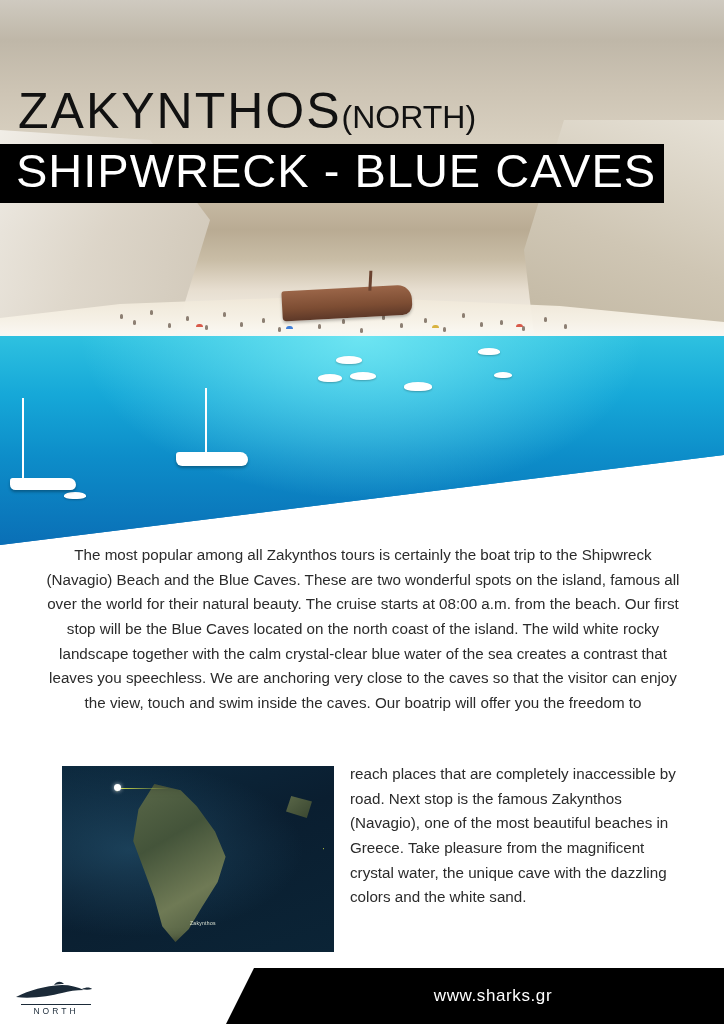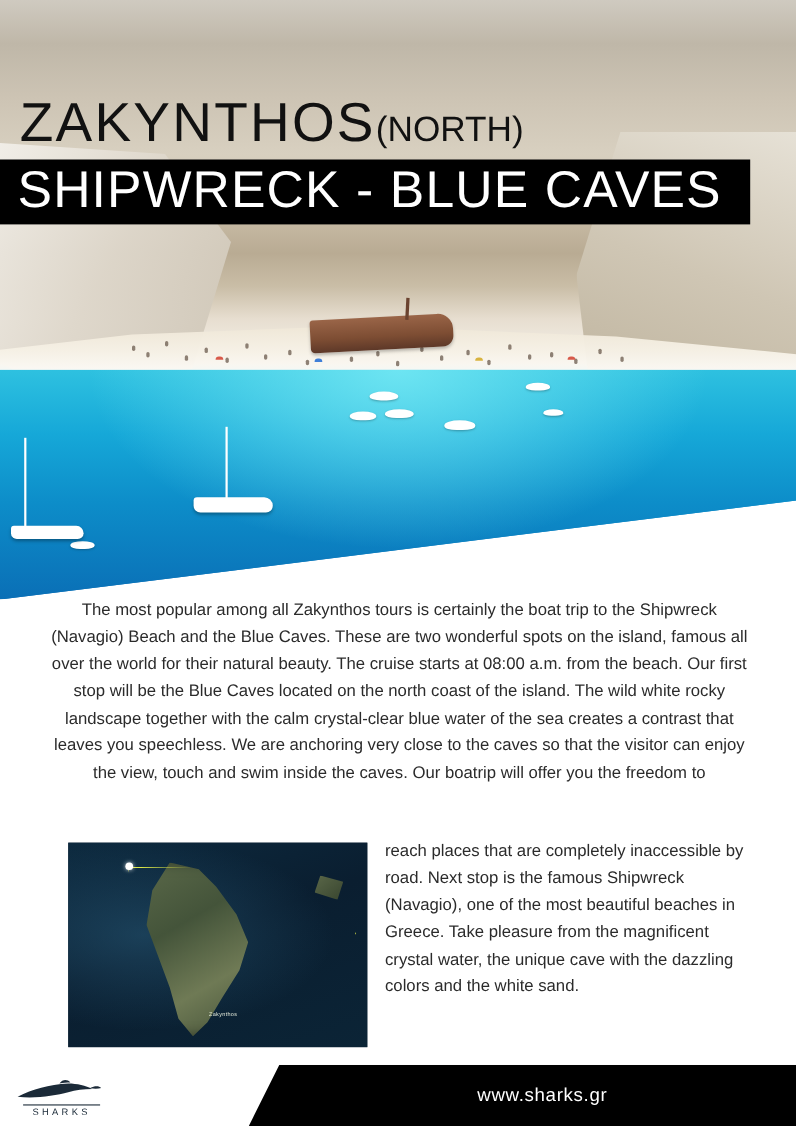--- a/index.html
+++ b/index.html
@@ -45,21 +45,21 @@
     letter-spacing: 2px;
   }
   .title-line1 .sub {
     font-size: 32px;
     letter-spacing: 0px;
   }
   .title-bar {
     margin-top: 8px;
     background: #000000;
     display: inline-block;
-    padding: 2px 26px 6px 16px;
+    padding: 2px 8px 6px 16px;
     max-width: 706px;
   }
   .title-line2 {
     color: #ffffff;
     font-size: 47px;
     letter-spacing: 1px;
     line-height: 1.08;
     white-space: nowrap;
     font-weight: 400;
   }
@@ -368,32 +368,32 @@
 
   <div class="text-wrap-block">
     <div class="map-float">
       <div class="map-sea"></div>
       <div class="map-island"></div>
       <div class="map-islet"></div>
       <div class="map-route"></div>
       <div class="map-marker"></div>
       <div class="map-label">Zakynthos</div>
     </div>
-    <div class="wrap-text">reach places that are completely inaccessible by road. Next stop is the famous Shipwreck (Navagio), one of the most beautiful beaches in Greece. Take pleasure from the magnificent crystal water, the unique cave with the dazzling colors and the white sand.</div>
+    <div class="wrap-text">reach places that are completely inaccessible by road. Next stop is the famous Zakynthos (Navagio), one of the most beautiful beaches in Greece. Take pleasure from the magnificent crystal water, the unique cave with the dazzling colors and the white sand.</div>
   </div>
 
   <div class="footer">
     <div class="footer-left"></div>
     <div class="footer-right">
       <span class="footer-url">www.sharks.gr</span>
     </div>
     <div class="logo">
       <svg class="logo-mark" viewBox="0 0 78 22">
         <path d="M2 16 C16 9, 30 5, 48 4 C56 4, 64 6, 70 9 C62 9, 55 10, 48 12 C36 15, 18 18, 2 16 Z" fill="#1b2a38"></path>
         <path d="M40 4 C43 0, 47 0, 50 3 C47 3, 43 3, 40 4 Z" fill="#1b2a38"></path>
         <path d="M68 8 C72 6, 76 6, 78 8 C75 9, 71 9, 68 8 Z" fill="#1b2a38"></path>
       </svg>
       <div class="logo-rule"></div>
-      <div class="logo-text">SHARKS</div>
+      <div class="logo-text">NORTH</div>
     </div>
   </div>
 
 </div>
 
 </body></html>

